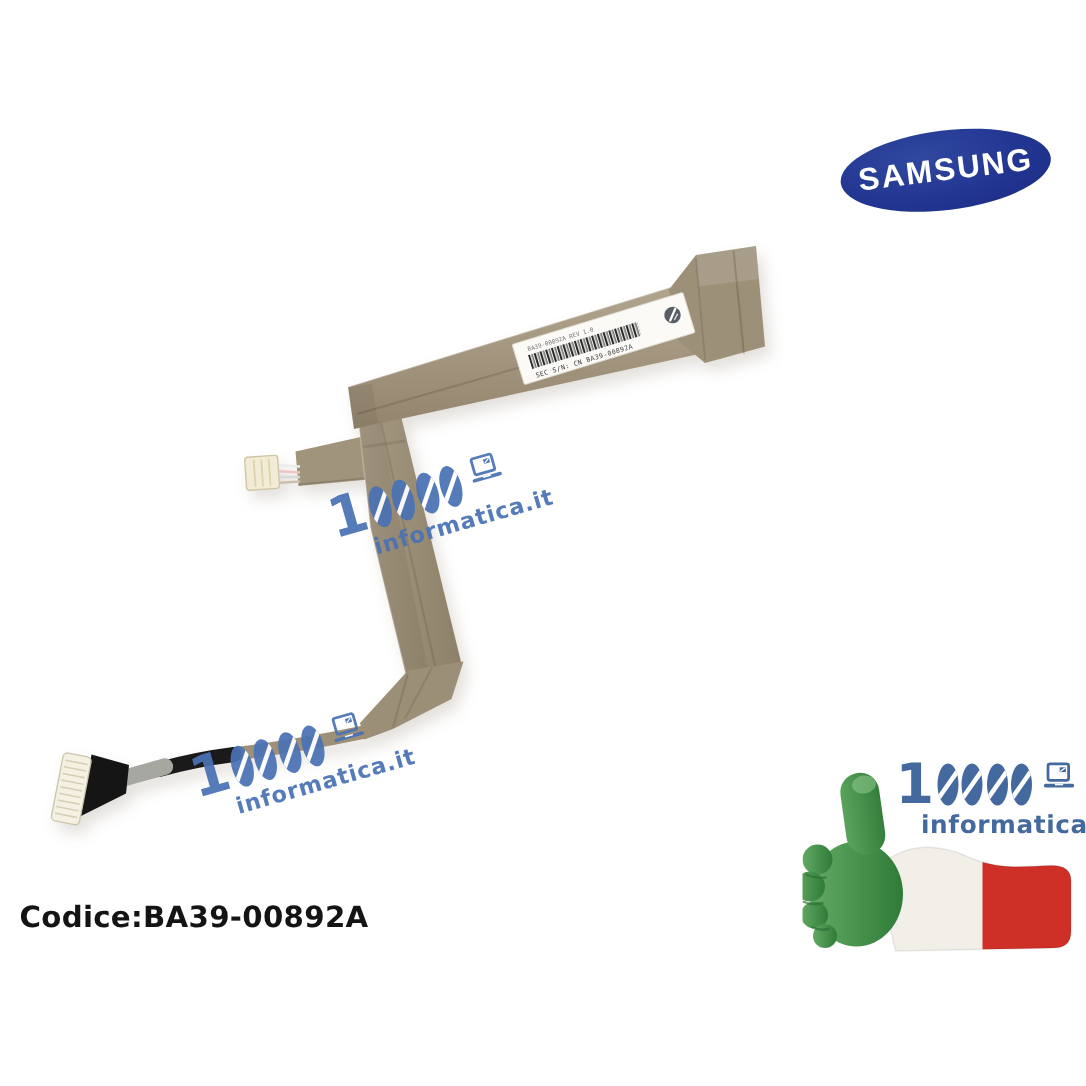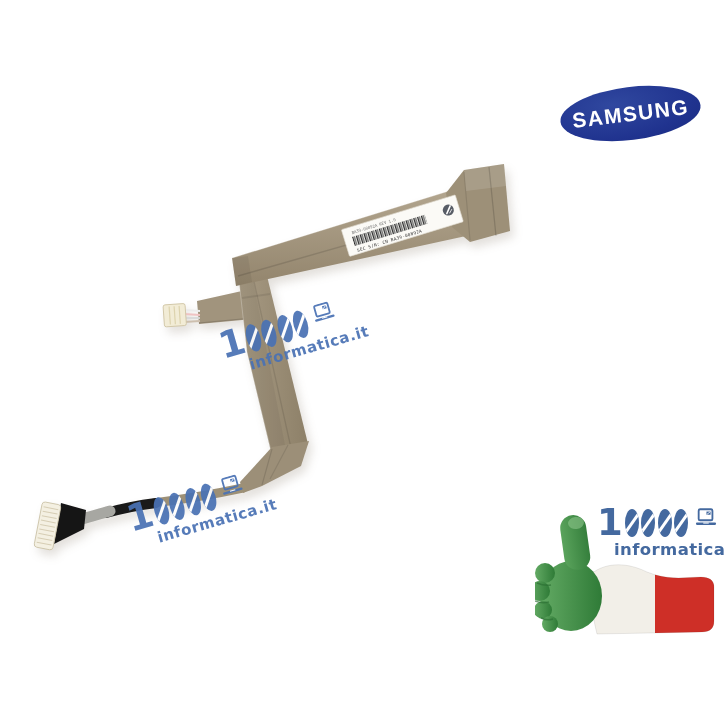--- a/index.html
+++ b/index.html
@@ -251,14 +251,15 @@
           <rect x="12.5" y="3.5" width="4.5" height="3.5" fill="currentColor"></rect>
           <line x1="13" y1="6.6" x2="16.6" y2="3.8" stroke="#fff" stroke-width="0.9"></line>
           <rect x="1" y="15.5" width="22" height="2.6" rx="1.2" fill="currentColor"></rect>
           <rect x="9" y="15.5" width="6" height="1.1" fill="#ffffff"></rect>
         </svg>
       </span>
     </div>
     <div class="badge-site">informatica.it</div>
   </div>
 
+  <div class="code">Codice:BA39-00892A</div>
 
 </div>
 
 </body></html>

